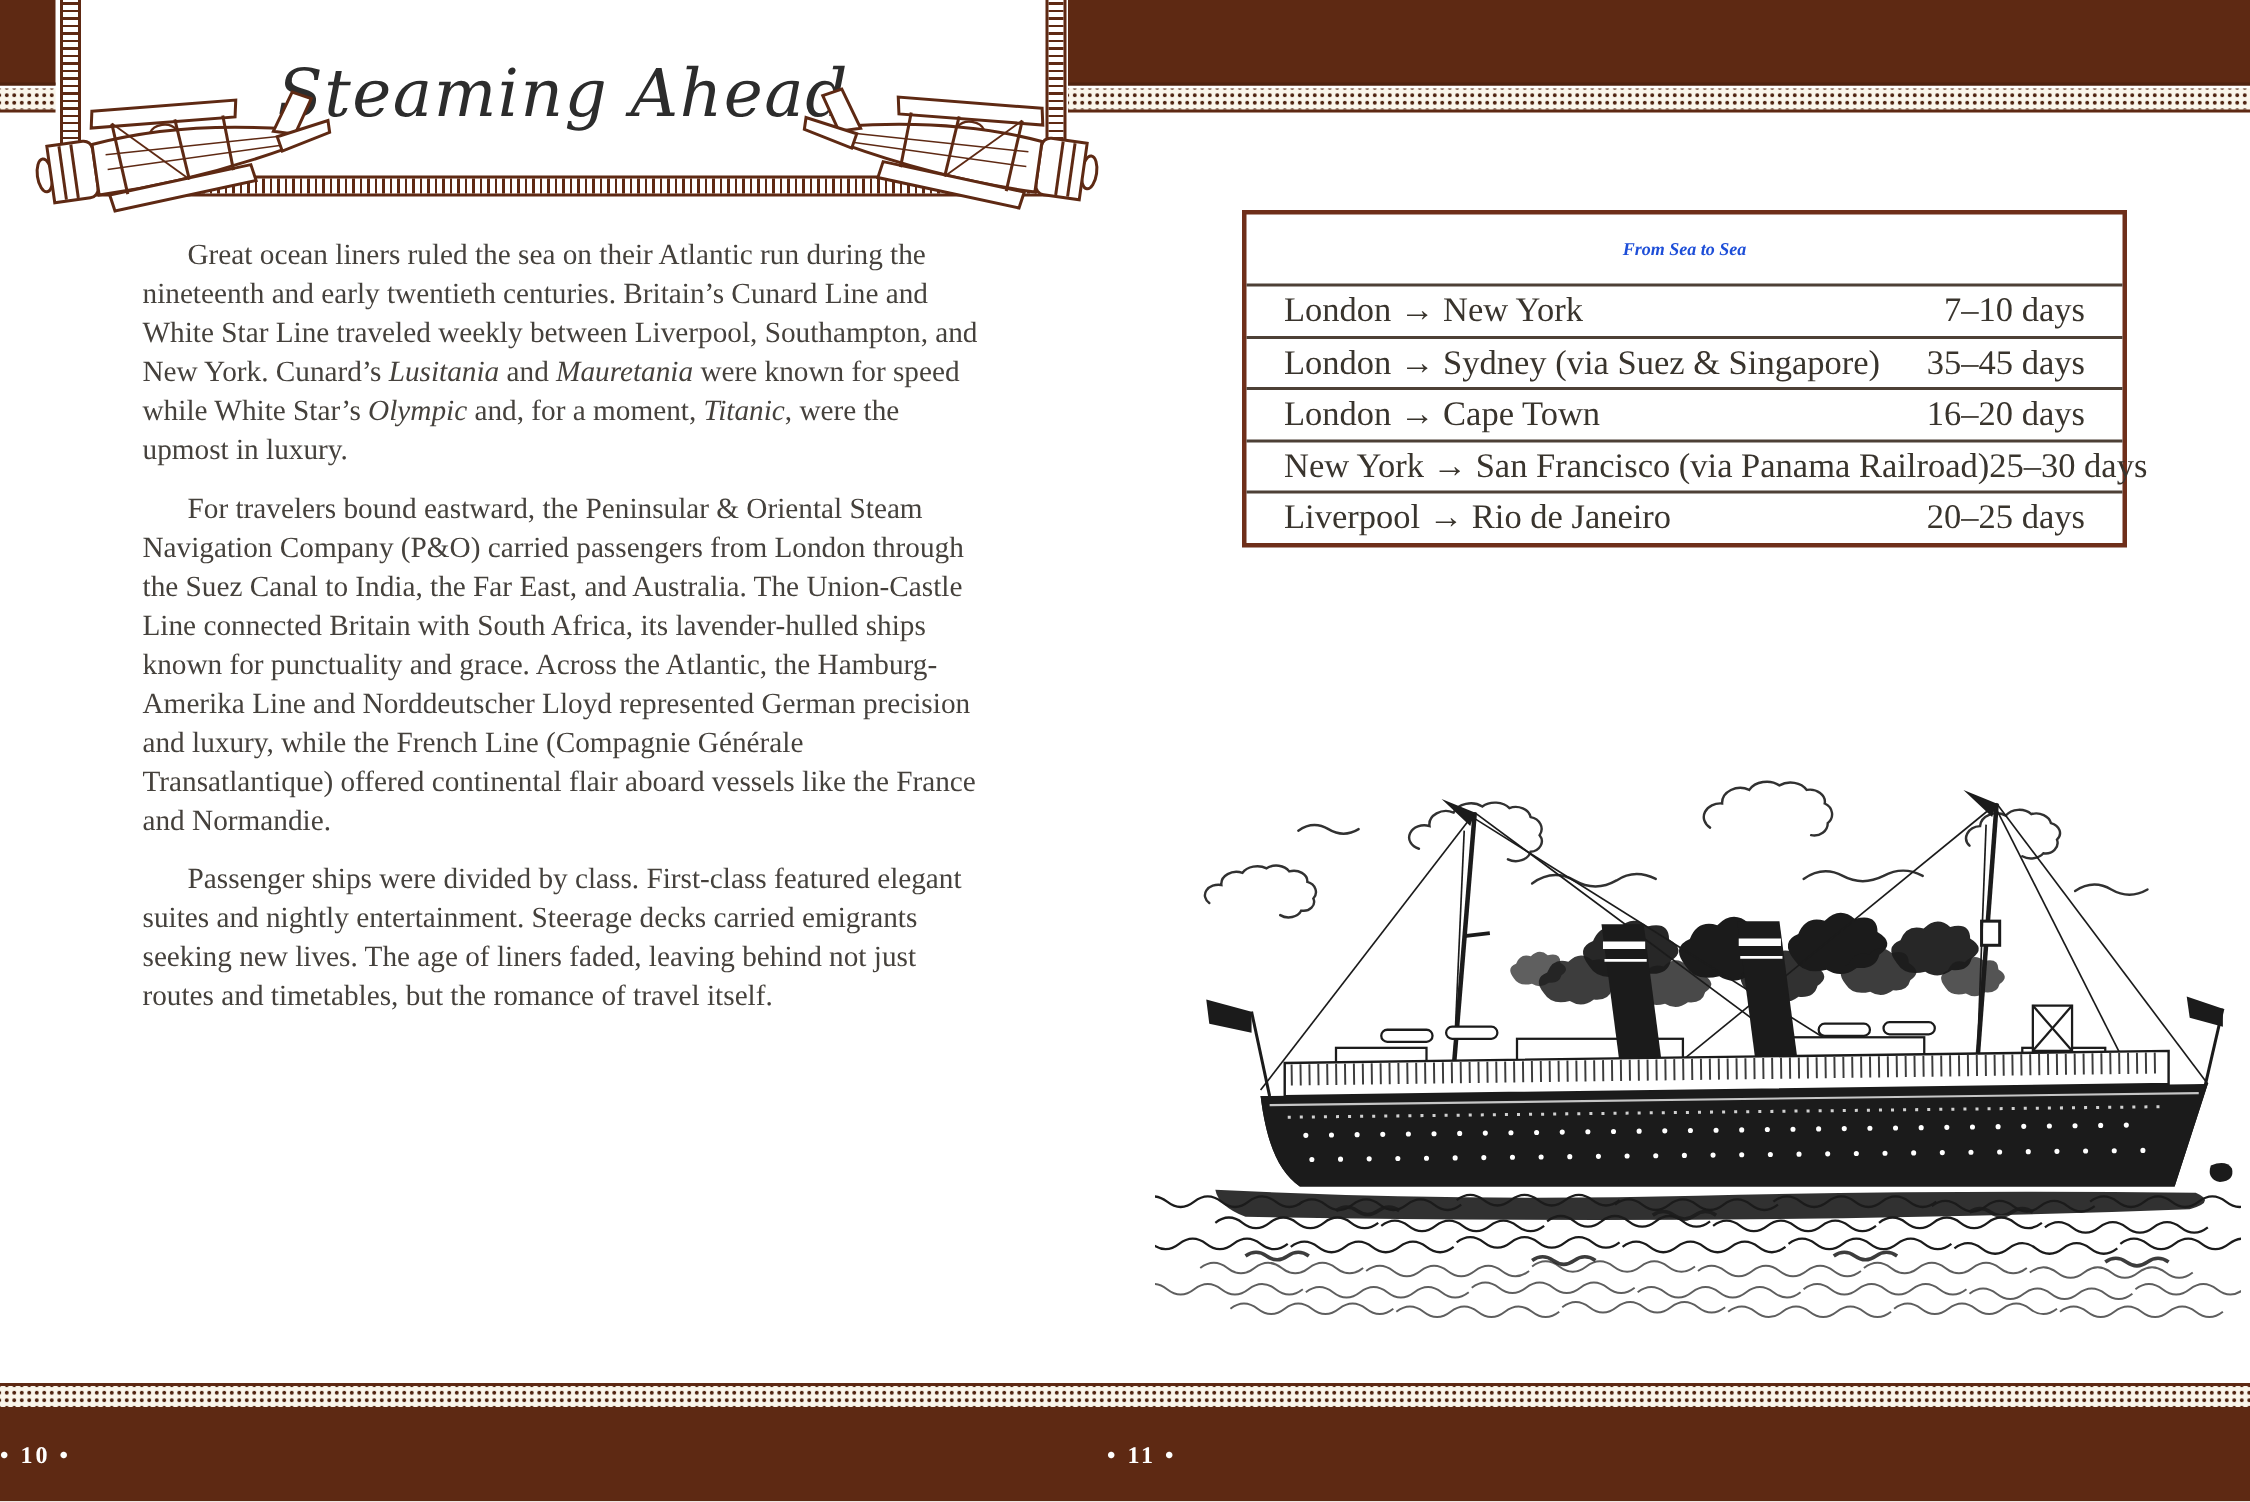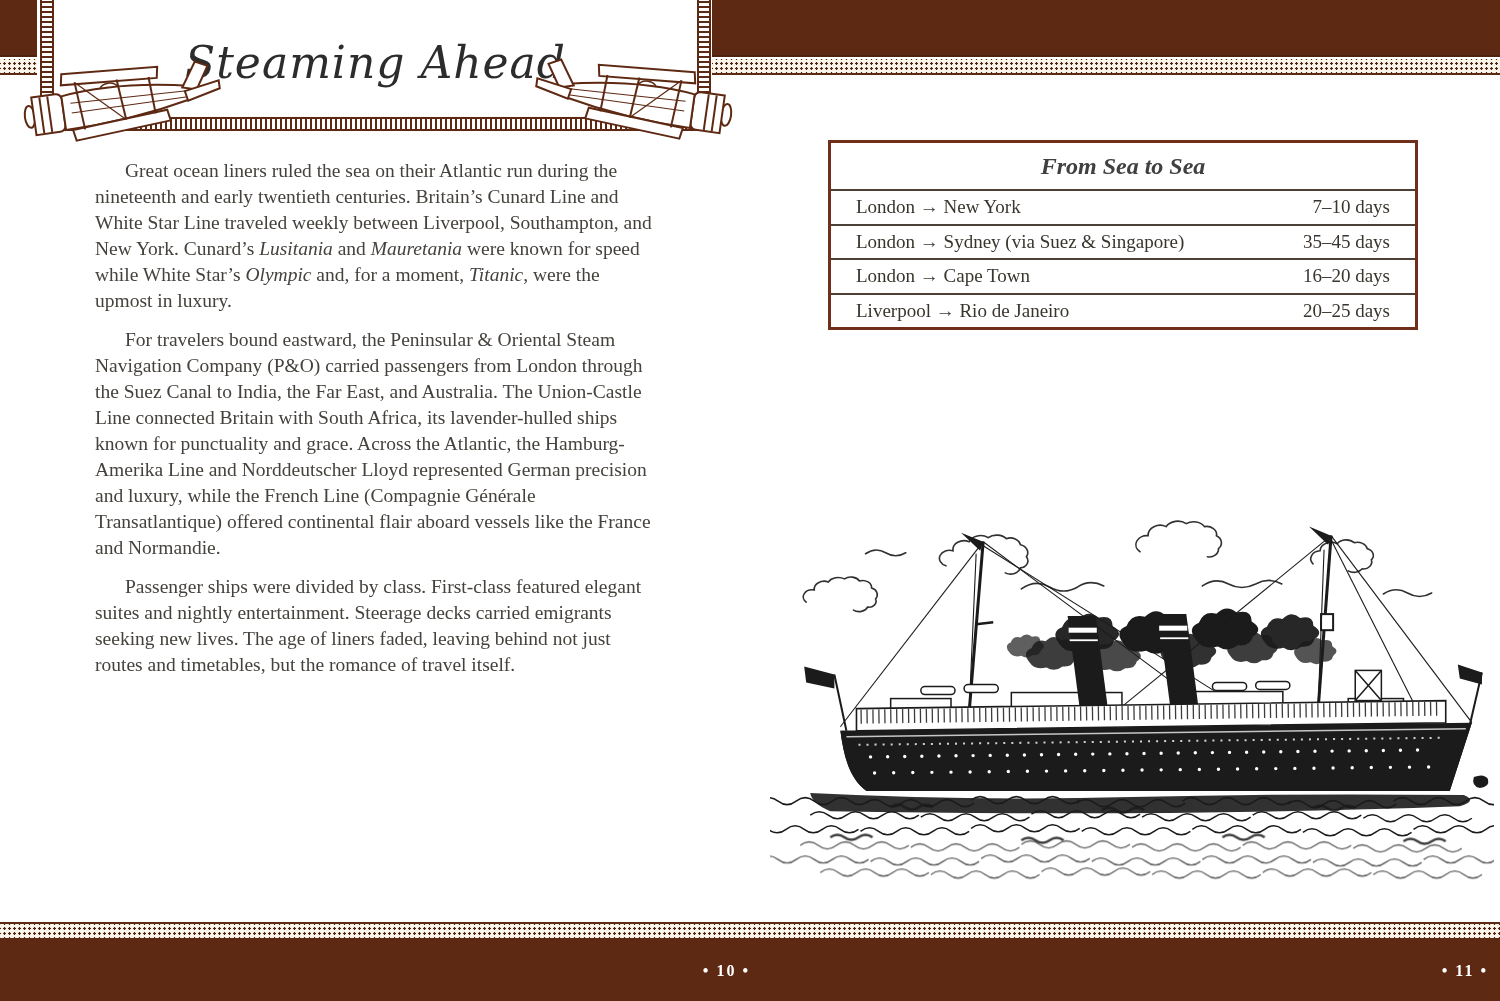--- a/index.html
+++ b/index.html
@@ -56,36 +56,36 @@
   }
   .body-text p{text-indent:30px;margin-bottom:13px;}
   .body-text em{font-style:italic;text-align:right;}
   
   .voyage-table{
     position:absolute;left:828px;top:140px;width:590px;
     border:3px solid var(--table-border);background:#fff;color:#39342d;
   }
   .voyage-table .thead{
     height:46px;display:flex;align-items:center;justify-content:center;
-    font-style:italic;font-weight:bold;font-size:24px;color:#404040;
+    font-style:italic;font-weight:bold;font-size:12px;color:#1d4ed8;
   }
   .voyage-table .row{
     display:flex;align-items:center;justify-content:space-between;
-    height:34.5px;padding:0 25px;font-size:19px;
+    height:34.5px;padding:0 25px;font-size:23px;
     border-top:2px solid var(--row-line);
   }
   .voyage-table .route{white-space:nowrap;}
   .voyage-table .duration{white-space:nowrap;}
   
   .ship-illustration{position:absolute;left:770px;top:492px;width:724px;height:390px;}
   
   .footer-dots{position:absolute;left:0;right:0;top:922px;height:16px;border-top:2px solid var(--brown);}
   .footer-band{position:absolute;left:0;right:0;top:938px;bottom:0;background:var(--brown);}
   .page-number{
-    position:absolute;top:24px;width:750px;text-align:right;
+    position:absolute;top:24px;width:750px;text-align:left;
     color:#fff;font-size:16px;letter-spacing:2px;font-weight:bold;
     font-family:"Liberation Serif", serif;
   }
   .page-number-left{left:0;}
   .page-number-right{left:738px;}
   .hidden-defs{position:absolute;width:0;height:0;overflow:hidden;}
 </style>
 </head>
 <body>
 
@@ -147,20 +147,24 @@
           <span class="route">London → New York</span>
           <span class="duration">7–10 days</span>
         </div>
         <div class="row">
           <span class="route">London → Sydney (via Suez &amp; Singapore)</span>
           <span class="duration">35–45 days</span>
         </div>
         <div class="row">
           <span class="route">London → Cape Town</span>
           <span class="duration">16–20 days</span>
+        </div>
+        <div class="row">
+          <span class="route">New York → San Francisco (via Panama Railroad)</span>
+          <span class="duration">25–30 days</span>
         </div>
         <div class="row">
           <span class="route">Liverpool → Rio de Janeiro</span>
           <span class="duration">20–25 days</span>
         </div>
       </div>
   </div>
 
   <svg class="ship-illustration" viewBox="0 0 720 385">
     <g stroke="#1b1b1b" stroke-width="1.6" fill="none" stroke-linecap="round" opacity="0.9">

